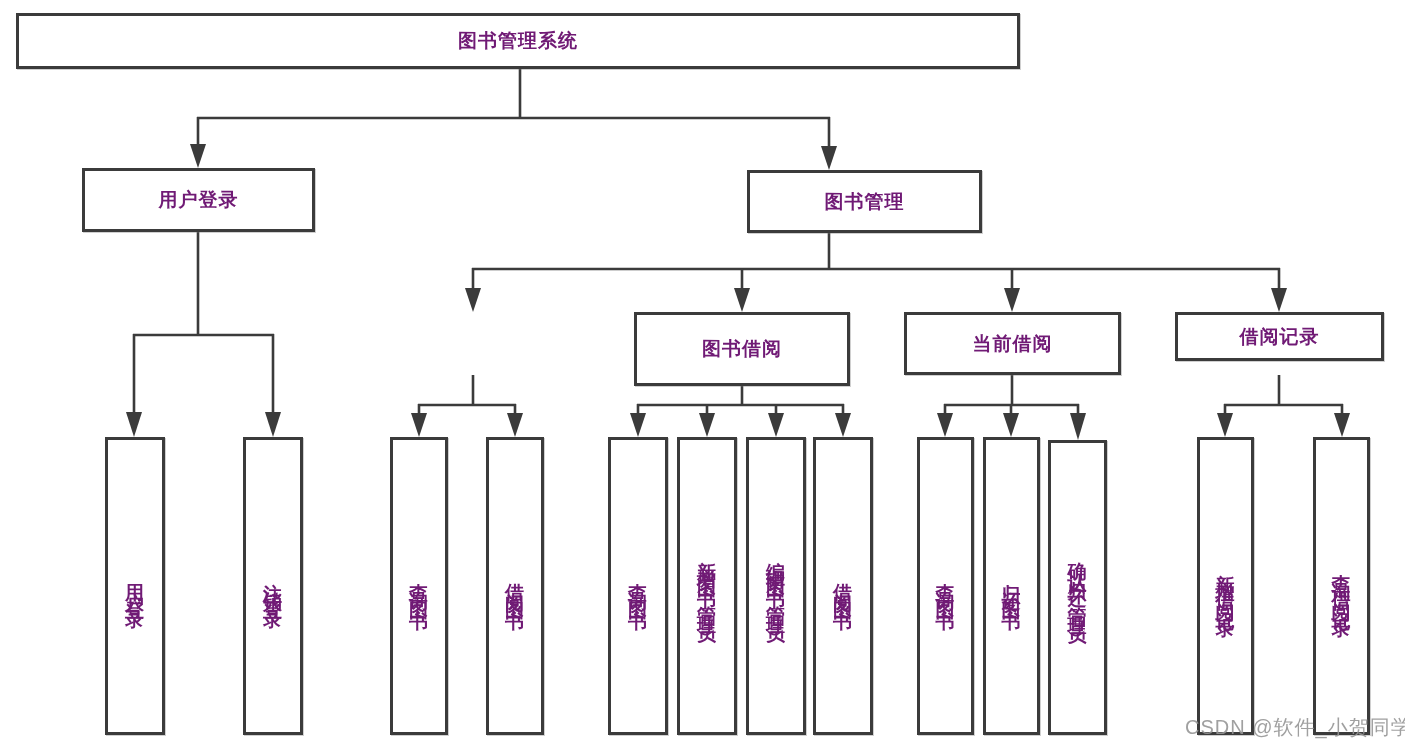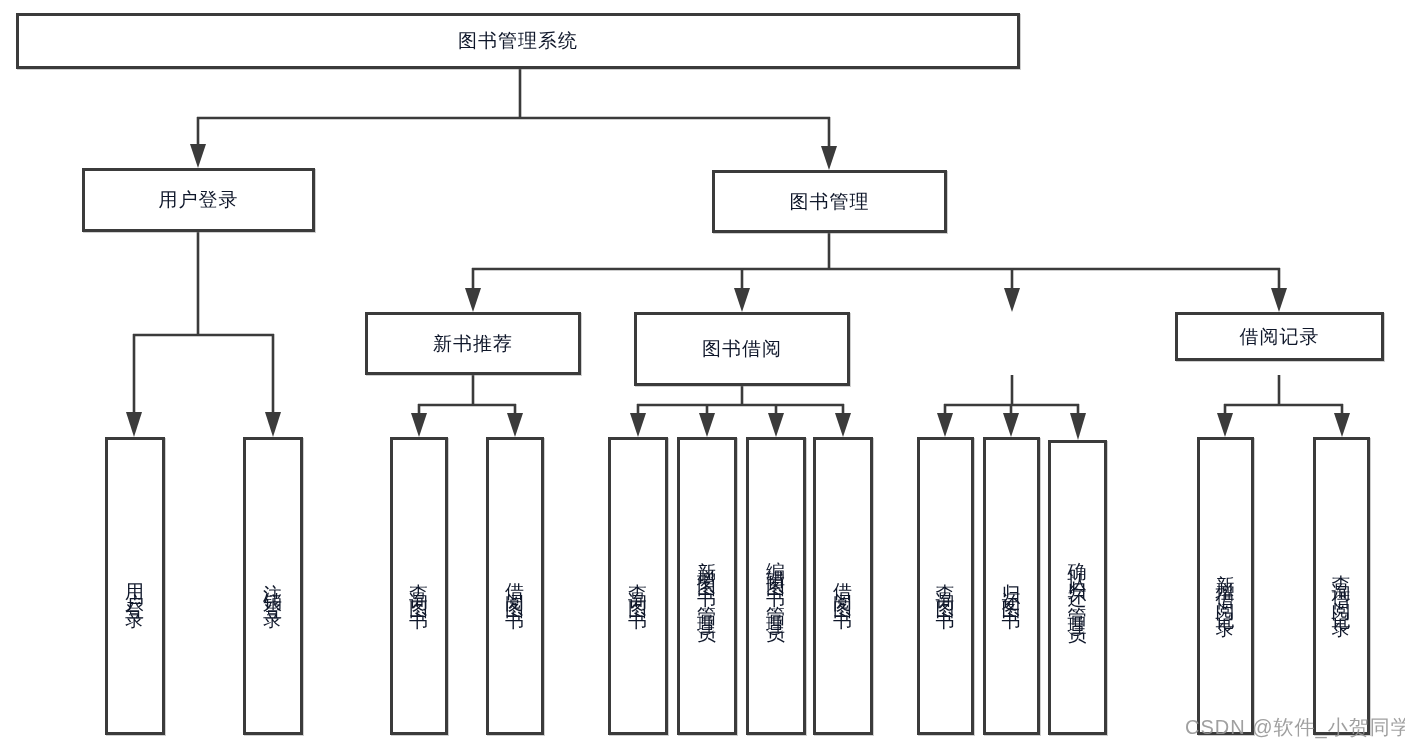--- a/index.html
+++ b/index.html
@@ -20,25 +20,26 @@
     left: 0; top: 0;
     width: 1405px;
     height: 747px;
     pointer-events: none;
   }
   .box {
     position: absolute;
     box-sizing: border-box;
     border: 3px solid #3b3b3b;
     background: #ffffff;
-    color: #0f172a;
+    color: #701a75;
     display: flex;
     align-items: center;
     justify-content: center;
     box-shadow: 1px 1px 0 rgba(120,120,120,.35);
+    font-weight: bold;
   }
   .box.h {
     font-size: 19px;
     letter-spacing: 1px;
   }
   .box.v {
     writing-mode: vertical-rl;
     text-orientation: mixed;
     font-size: 19px;
     letter-spacing: 9px;
@@ -120,24 +121,24 @@
     <line x1="1224" y1="405" x2="1343" y2="405"></line>
     <line x1="1225" y1="404" x2="1225" y2="416"></line>
     <polygon points="1217,413 1233,413 1225,437"></polygon>
     <line x1="1342" y1="404" x2="1342" y2="416"></line>
     <polygon points="1334,413 1350,413 1342,437"></polygon>
   </svg>
 
   <div class="box h" style="left:16px;top:13px;width:1004px;height:56px">图书管理系统</div>
 
   <div class="box h" style="left:82px;top:168px;width:233px;height:64px">用户登录</div>
-  <div class="box h" style="left:712px;top:170px;width:235px;height:63px">图书管理</div>
+  <div class="box h" style="left:747px;top:170px;width:235px;height:63px">图书管理</div>
 
-  <div class="box h" style="left:365px;top:312px;width:216px;height:63px">新书推荐</div>
   <div class="box h" style="left:634px;top:312px;width:216px;height:74px">图书借阅</div>
+  <div class="box h" style="left:904px;top:312px;width:217px;height:63px">当前借阅</div>
   <div class="box h" style="left:1175px;top:312px;width:209px;height:49px">借阅记录</div>
 
   <div class="box v" style="left:105px;top:437px;width:60px;height:298px">用户登录</div>
   <div class="box v" style="left:243px;top:437px;width:60px;height:298px">注销登录</div>
 
   <div class="box v" style="left:390px;top:437px;width:58px;height:298px">查询图书</div>
   <div class="box v" style="left:486px;top:437px;width:58px;height:298px">借阅图书</div>
 
   <div class="box v" style="left:608px;top:437px;width:60px;height:298px">查询图书</div>
   <div class="box v" style="left:677px;top:437px;width:60px;height:298px">新增图书（管理员）</div>

